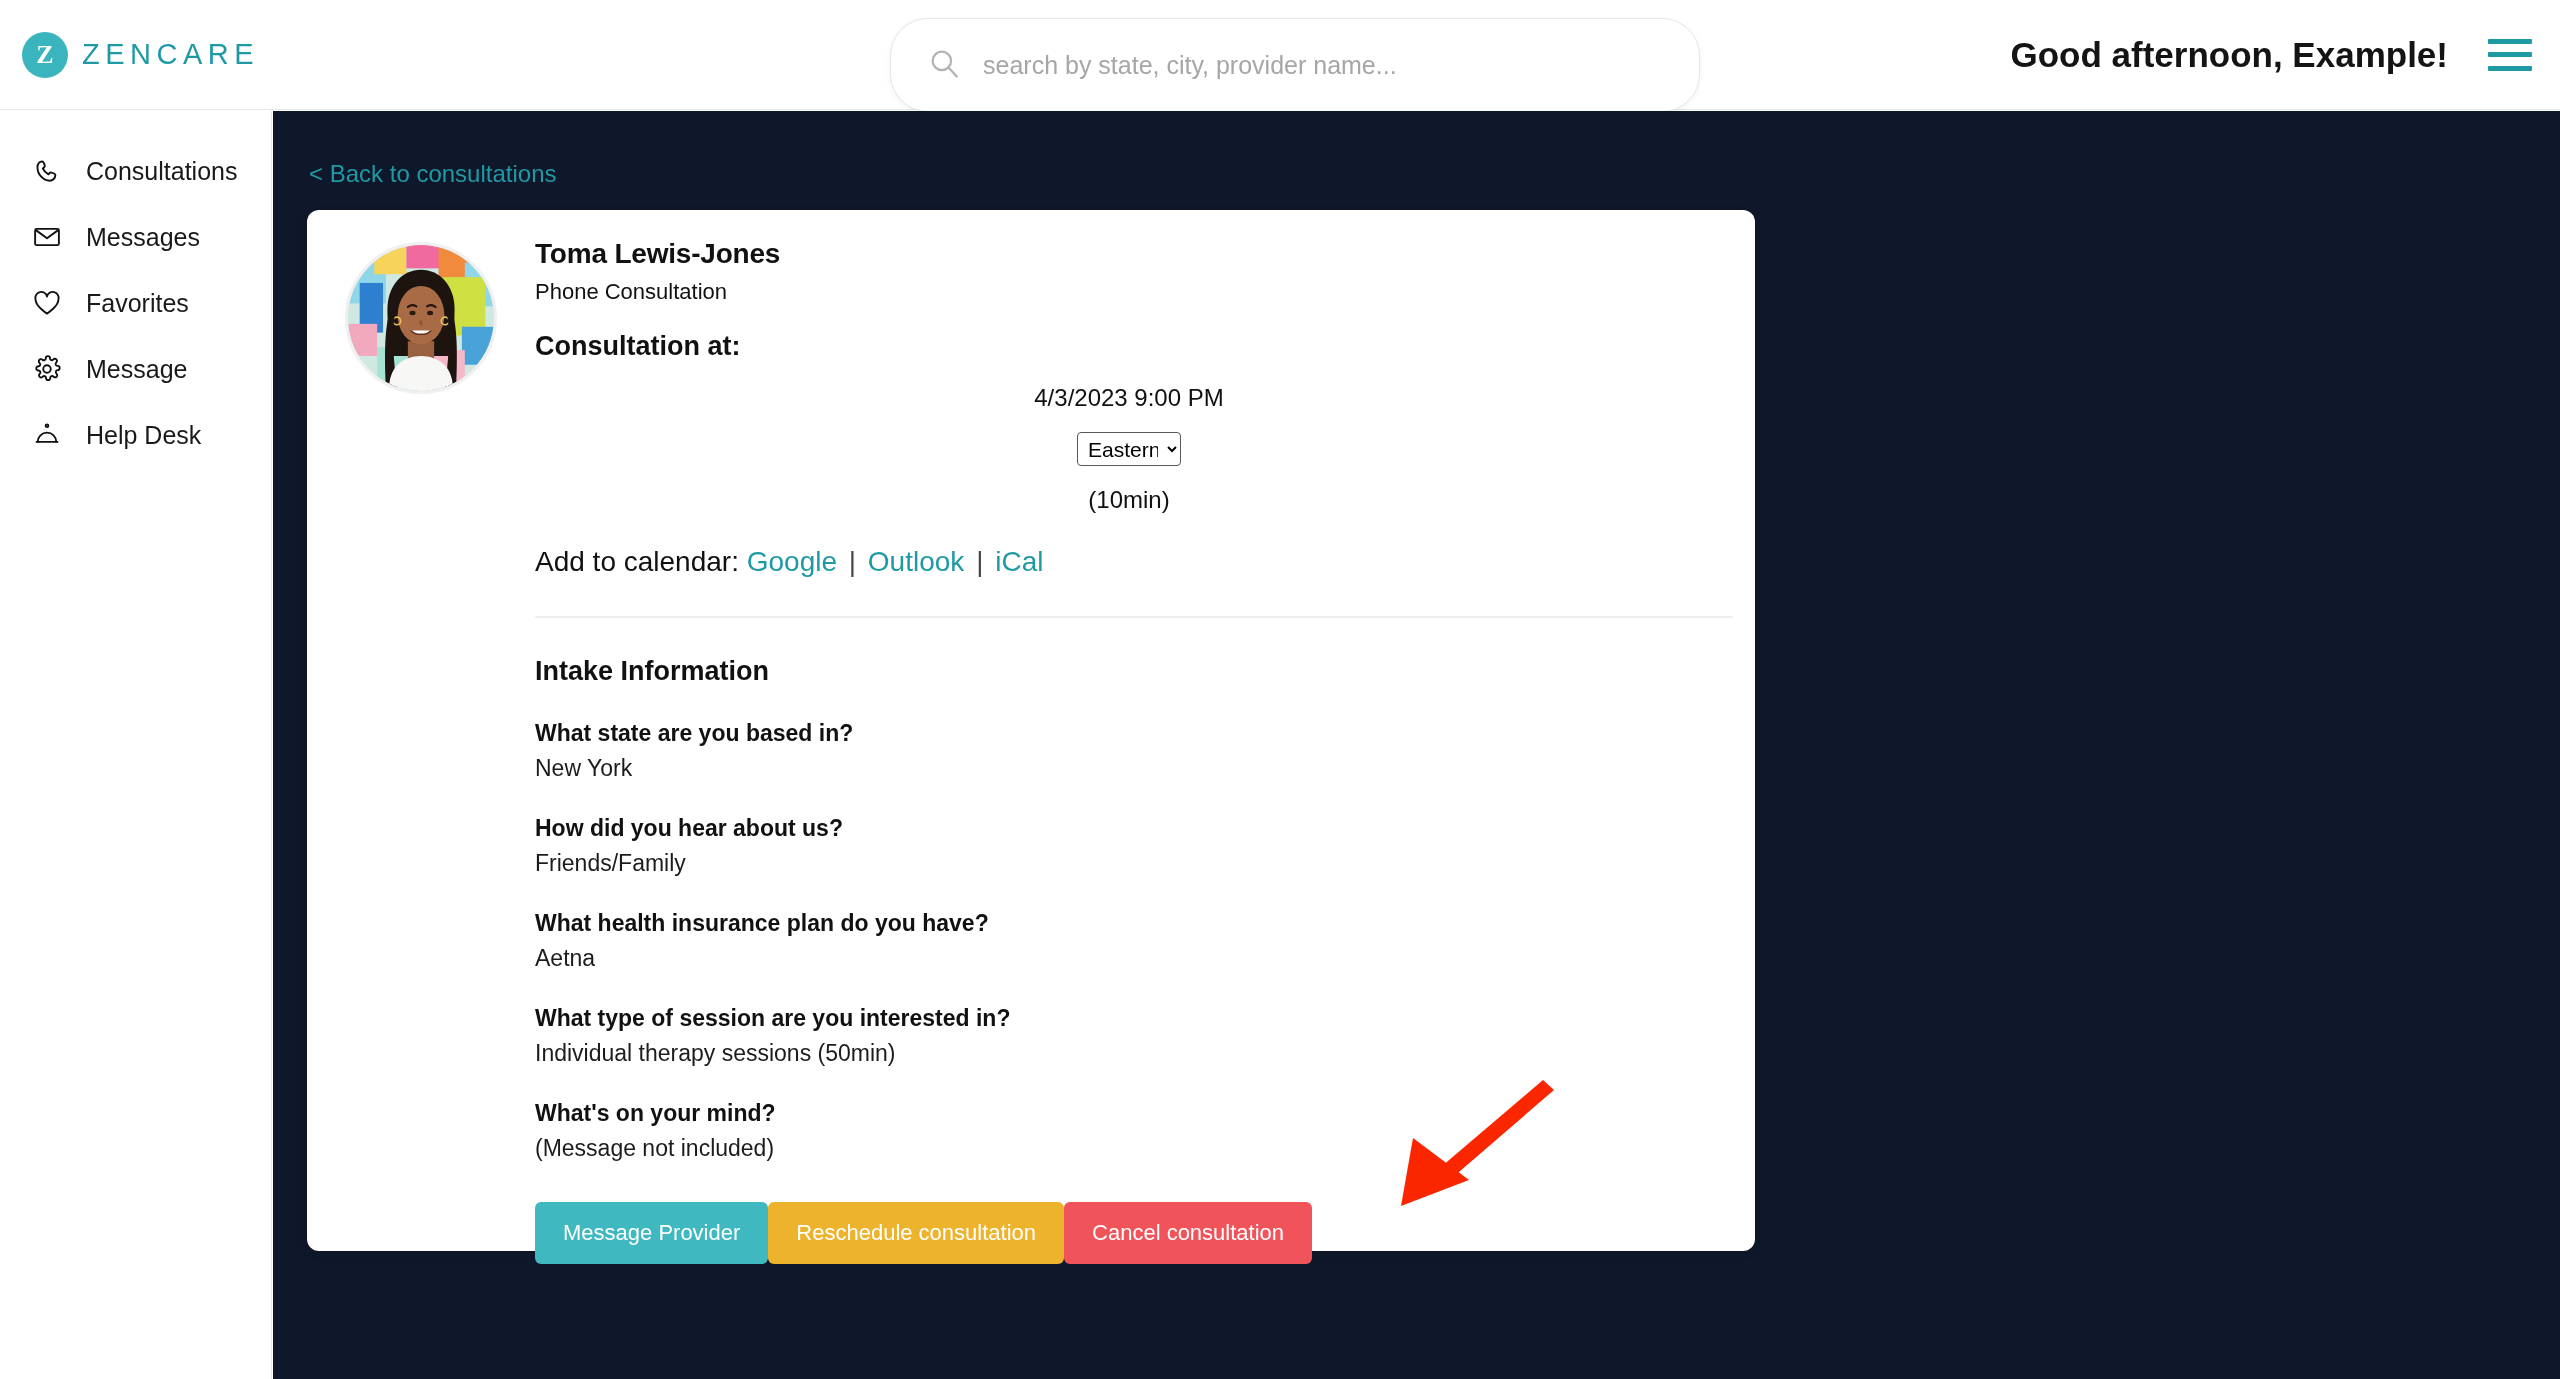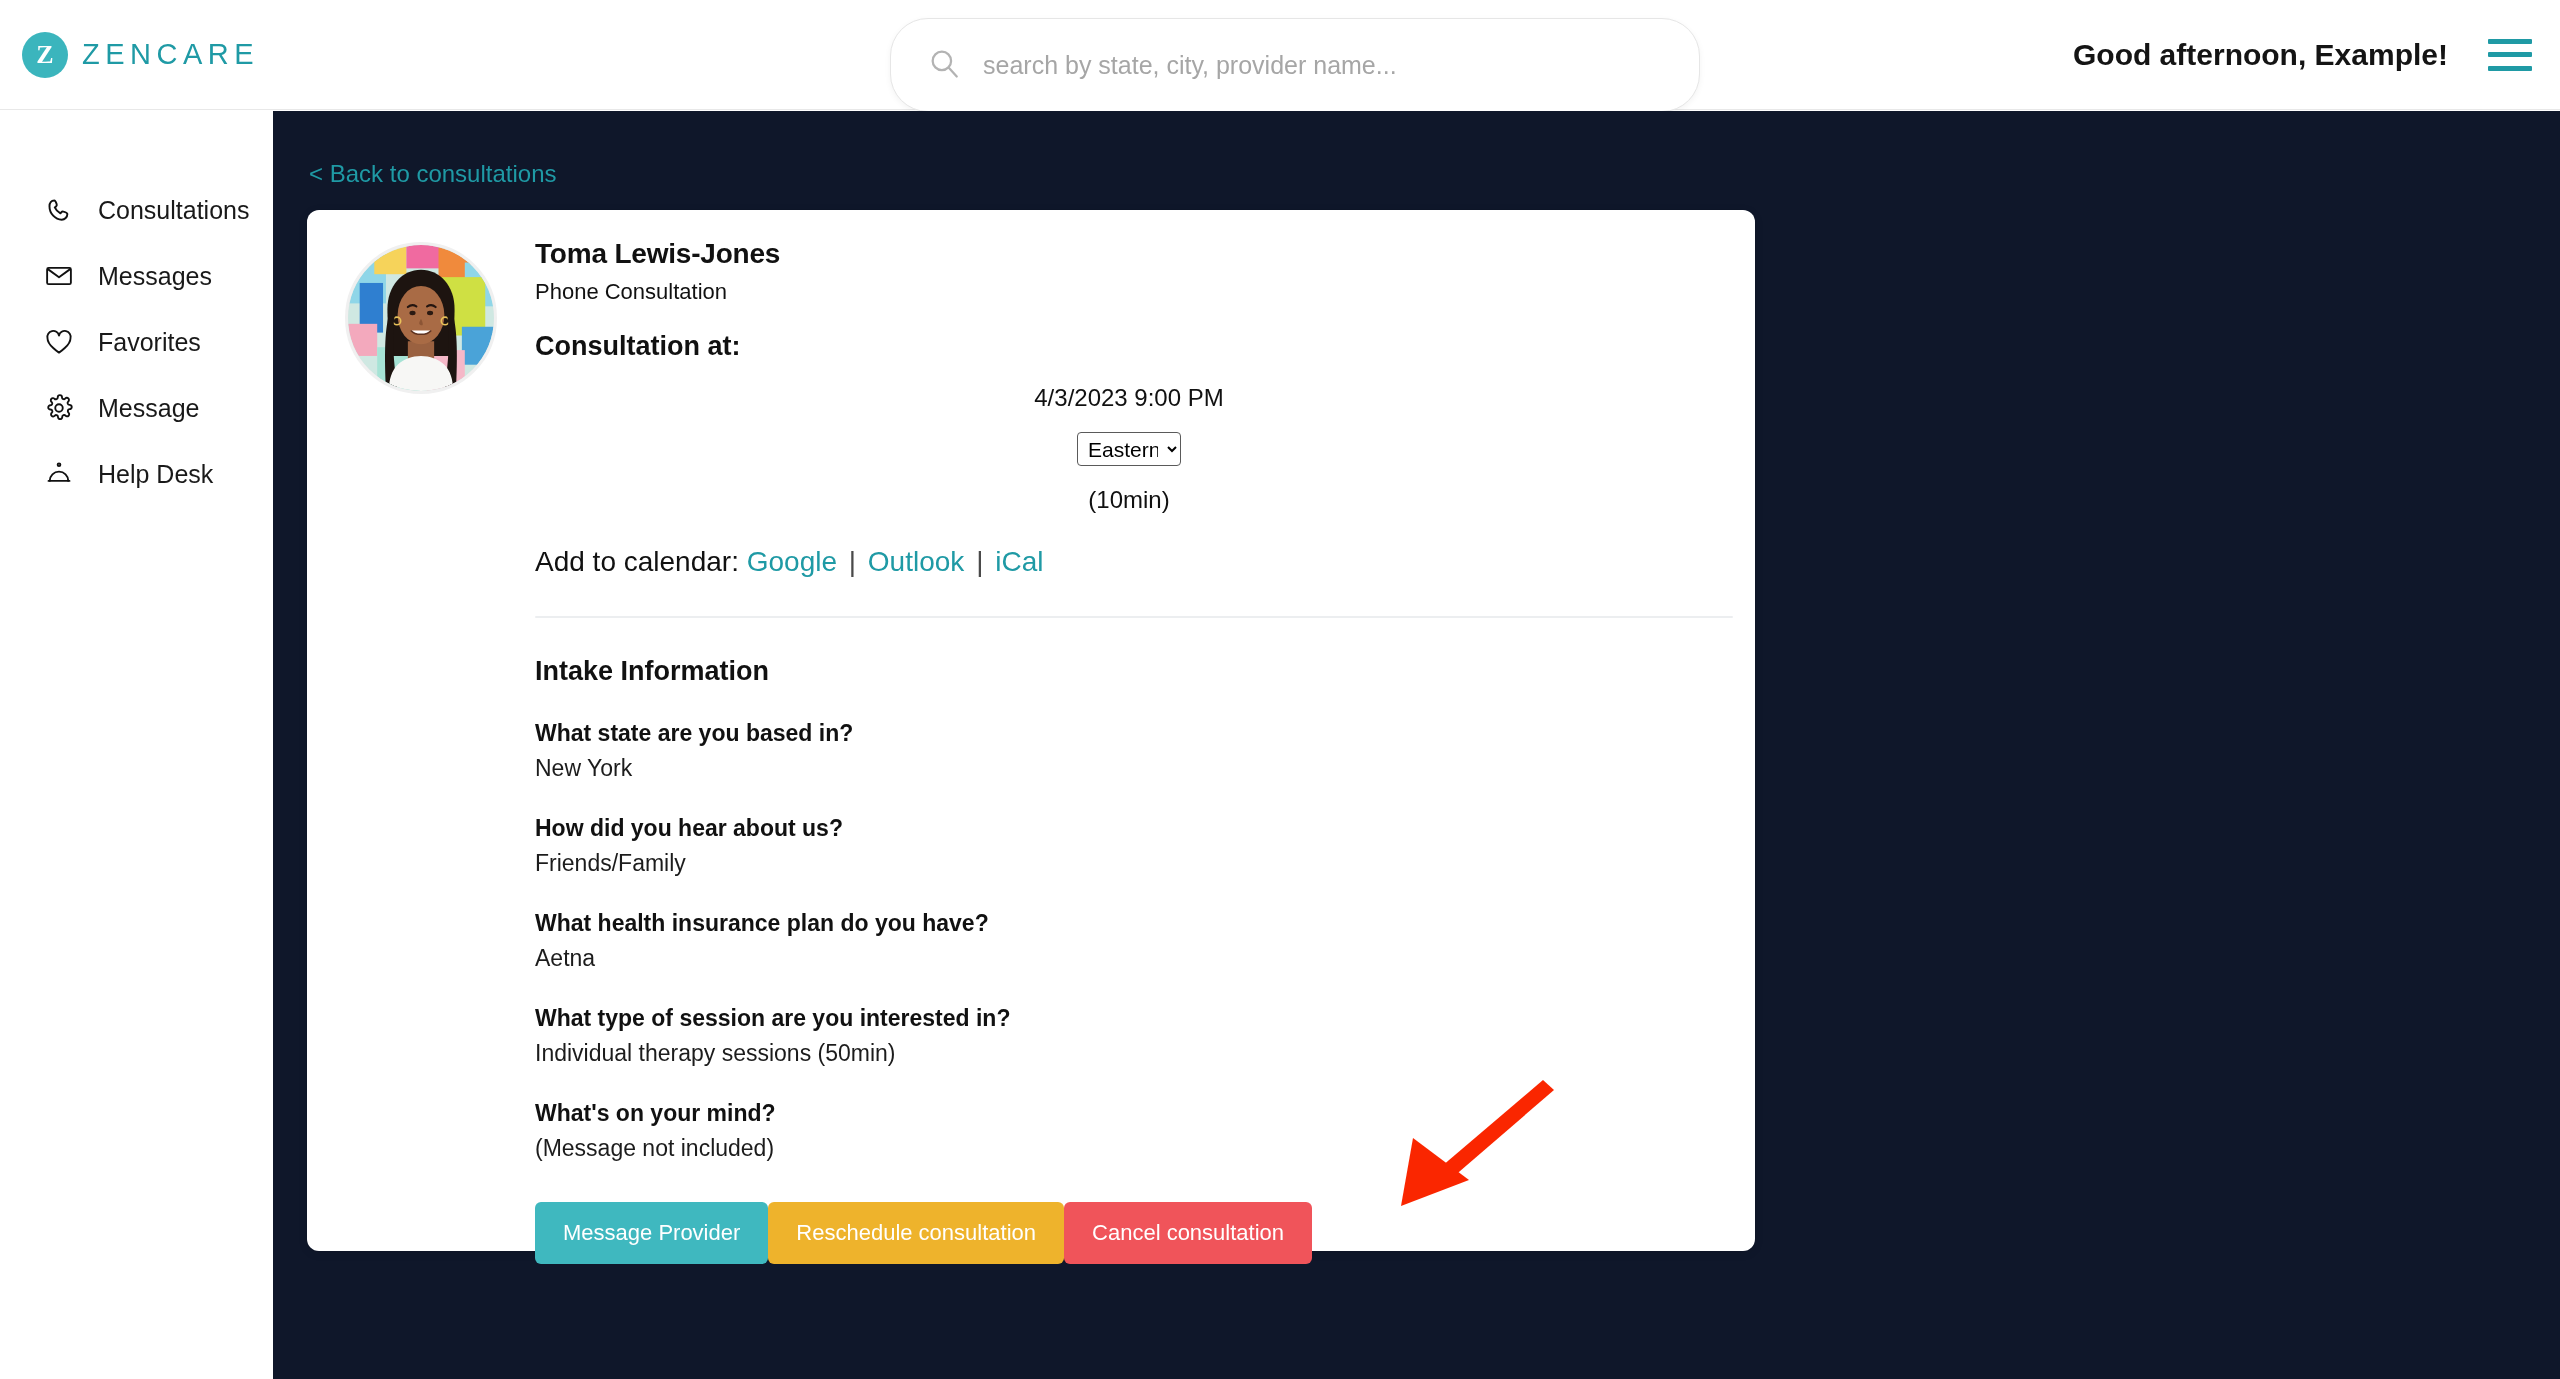--- a/index.html
+++ b/index.html
@@ -82,21 +82,21 @@
     background: transparent;
     flex: 1;
     height: 100%;
   }
   .search-input::placeholder { color: #a6a6a6; }
 
   
   .greeting {
     position: absolute;
     right: 112px;
-    font-size: 30px;
+    font-size: 35px;
     font-weight: 700;
     color: #141414;
     white-space: nowrap;
   }
   .hamburger {
     position: absolute;
     right: 28px;
     width: 44px;
     height: 32px;
     display: flex;
@@ -109,26 +109,26 @@
     height: 5px;
     width: 100%;
     background: #1f9aa5;
     border-radius: 1px;
   }
 
   
   .sidebar {
     position: absolute;
     top: 111px;
-    left: 12px;
+    left: 0;
     width: 272px;
     height: 1268px;
     background: #ffffff;
     border-right: 1px solid #e8e8e8;
-    padding-top: 66px;
+    padding-top: 27px;
   }
   .nav-item {
     display: flex;
     align-items: center;
     gap: 22px;
     height: 66px;
     padding-left: 30px;
     cursor: pointer;
     color: #191919;
     font-size: 25px;

